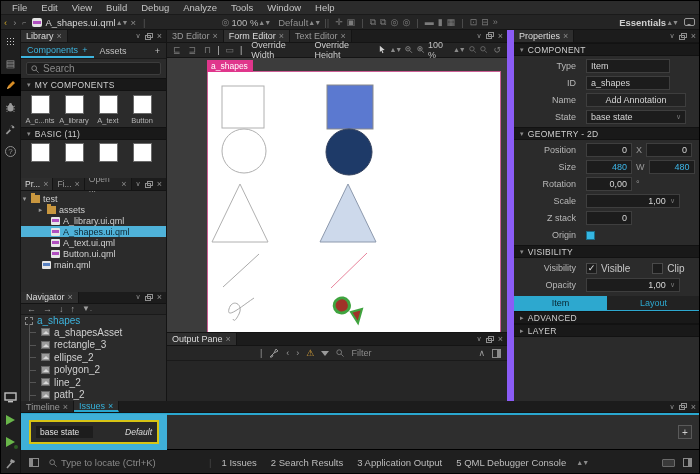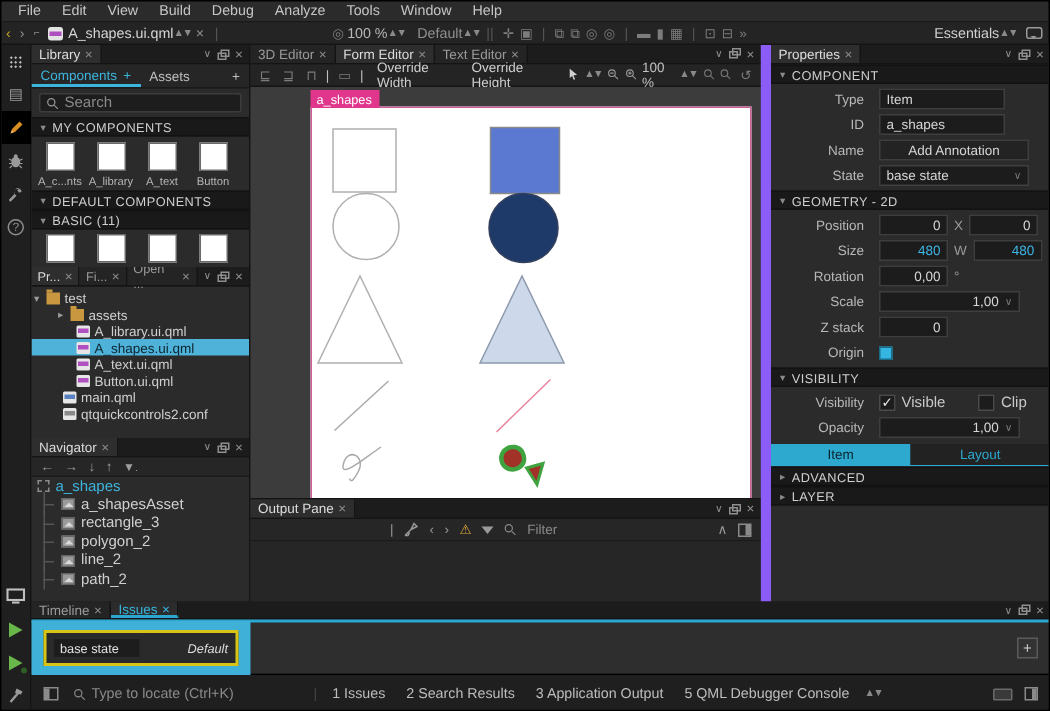--- a/index.html
+++ b/index.html
@@ -173,21 +173,21 @@
     <span class="tool-ico">◎</span>
     <span class="sep">|</span>
     <span class="tool-ico">▬</span>
     <span class="tool-ico">▮</span>
     <span class="tool-ico">▦</span>
     <span class="sep">|</span>
     <span class="tool-ico">⊡</span>
     <span class="tool-ico">⊟</span>
     <span class="tool-ico">»</span>
     <span style="margin-left:auto;"></span>
-    <span style="color:#d0d0d0;">Essentials</span>
+    <span style="color:#d0d0d0;font-weight:bold;">Essentials</span>
     <span class="spin">▲▼</span>
     <span class="bubble"></span>
     <span style="width:4px;"></span>
   </div>
 
   <div class="body-row">
 
     <div class="mode-strip">
       <div class="mode">
           <span class="grid9"></span>
@@ -291,24 +291,20 @@
                   <span class="thumb-label">A_text</span>
                 </div>
 
                 <div class="thumb-item">
                   <span class="thumb"></span>
                   <span class="thumb-label">Button</span>
                 </div>
               </div>
             <div class="sect">
               <span class="ar">▾</span>
-                <span>DEFAULT COMPONENTS</span>
-            </div>
-            <div class="sect">
-              <span class="ar">▾</span>
                 <span>BASIC (11)</span>
             </div>
             <div class="thumbs cut">
               <div class="thumb-item">
                   <span class="thumb"></span>
                 </div>
               <div class="thumb-item">
                   <span class="thumb"></span>
                 </div>
               <div class="thumb-item">
@@ -378,25 +374,20 @@
                   <span class="ficon"></span>
                   <span>Button.ui.qml</span>
                 </div>
 
                 <div class="trow t-qml" style="padding-left: 11px;">
                   <span class="exp"></span>
                   <span class="ficon"></span>
                   <span>main.qml</span>
                 </div>
 
-                <div class="trow t-conf" style="padding-left: 11px;">
-                  <span class="exp"></span>
-                  <span class="ficon"></span>
-                  <span>qtquickcontrols2.conf</span>
-                </div>
               </div>
           </div>
 
           <div class="navigator">
             <div class="tabrow">
               <div class="tab active">
                   <span>Navigator</span>
                   <span class="x">×</span>
                 </div>
               <div class="panectl">
@@ -421,20 +412,24 @@
                 <div class="nav-row">
                   <span class="img-ico"></span>
                   <span>a_shapesAsset</span>
                 </div>
 
                 <div class="nav-row">
                   <span class="img-ico"></span>
                   <span>rectangle_3</span>
                 </div>
 
+                <div class="nav-row">
+                  <span class="img-ico"></span>
+                  <span>ellipse_2</span>
+                </div>
 
                 <div class="nav-row">
                   <span class="img-ico"></span>
                   <span>polygon_2</span>
                 </div>
 
                 <div class="nav-row">
                   <span class="img-ico"></span>
                   <span>line_2</span>
                 </div>

